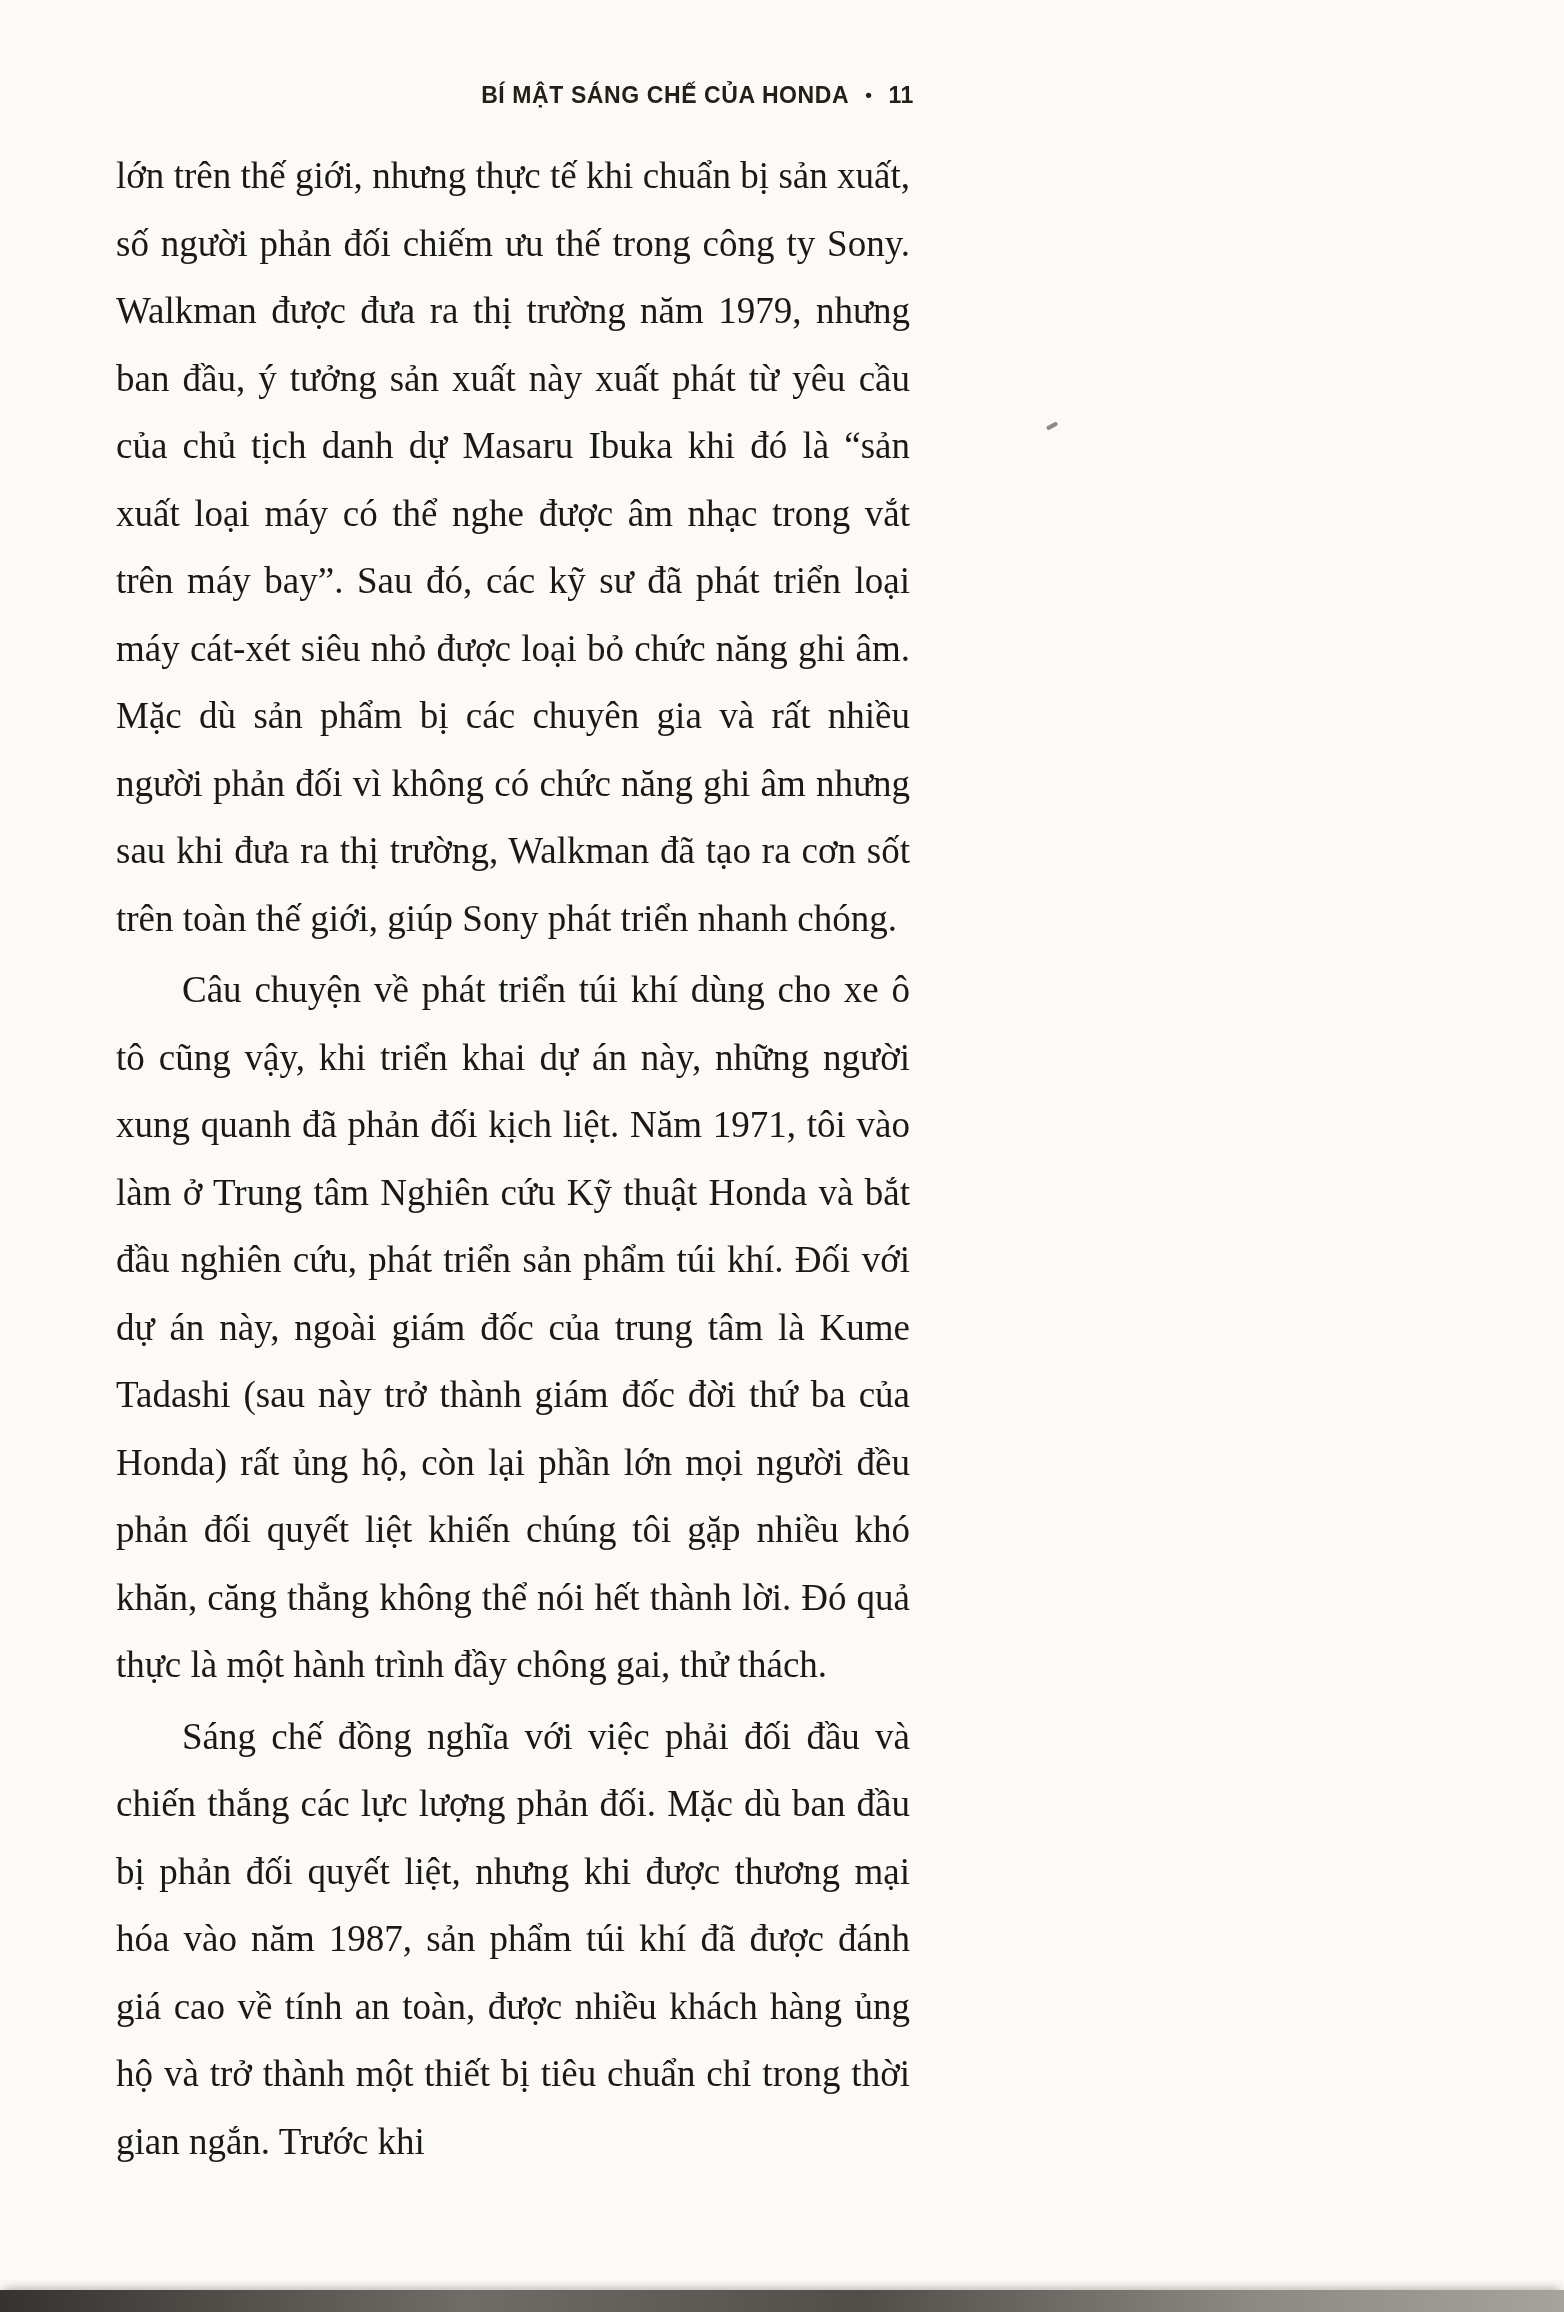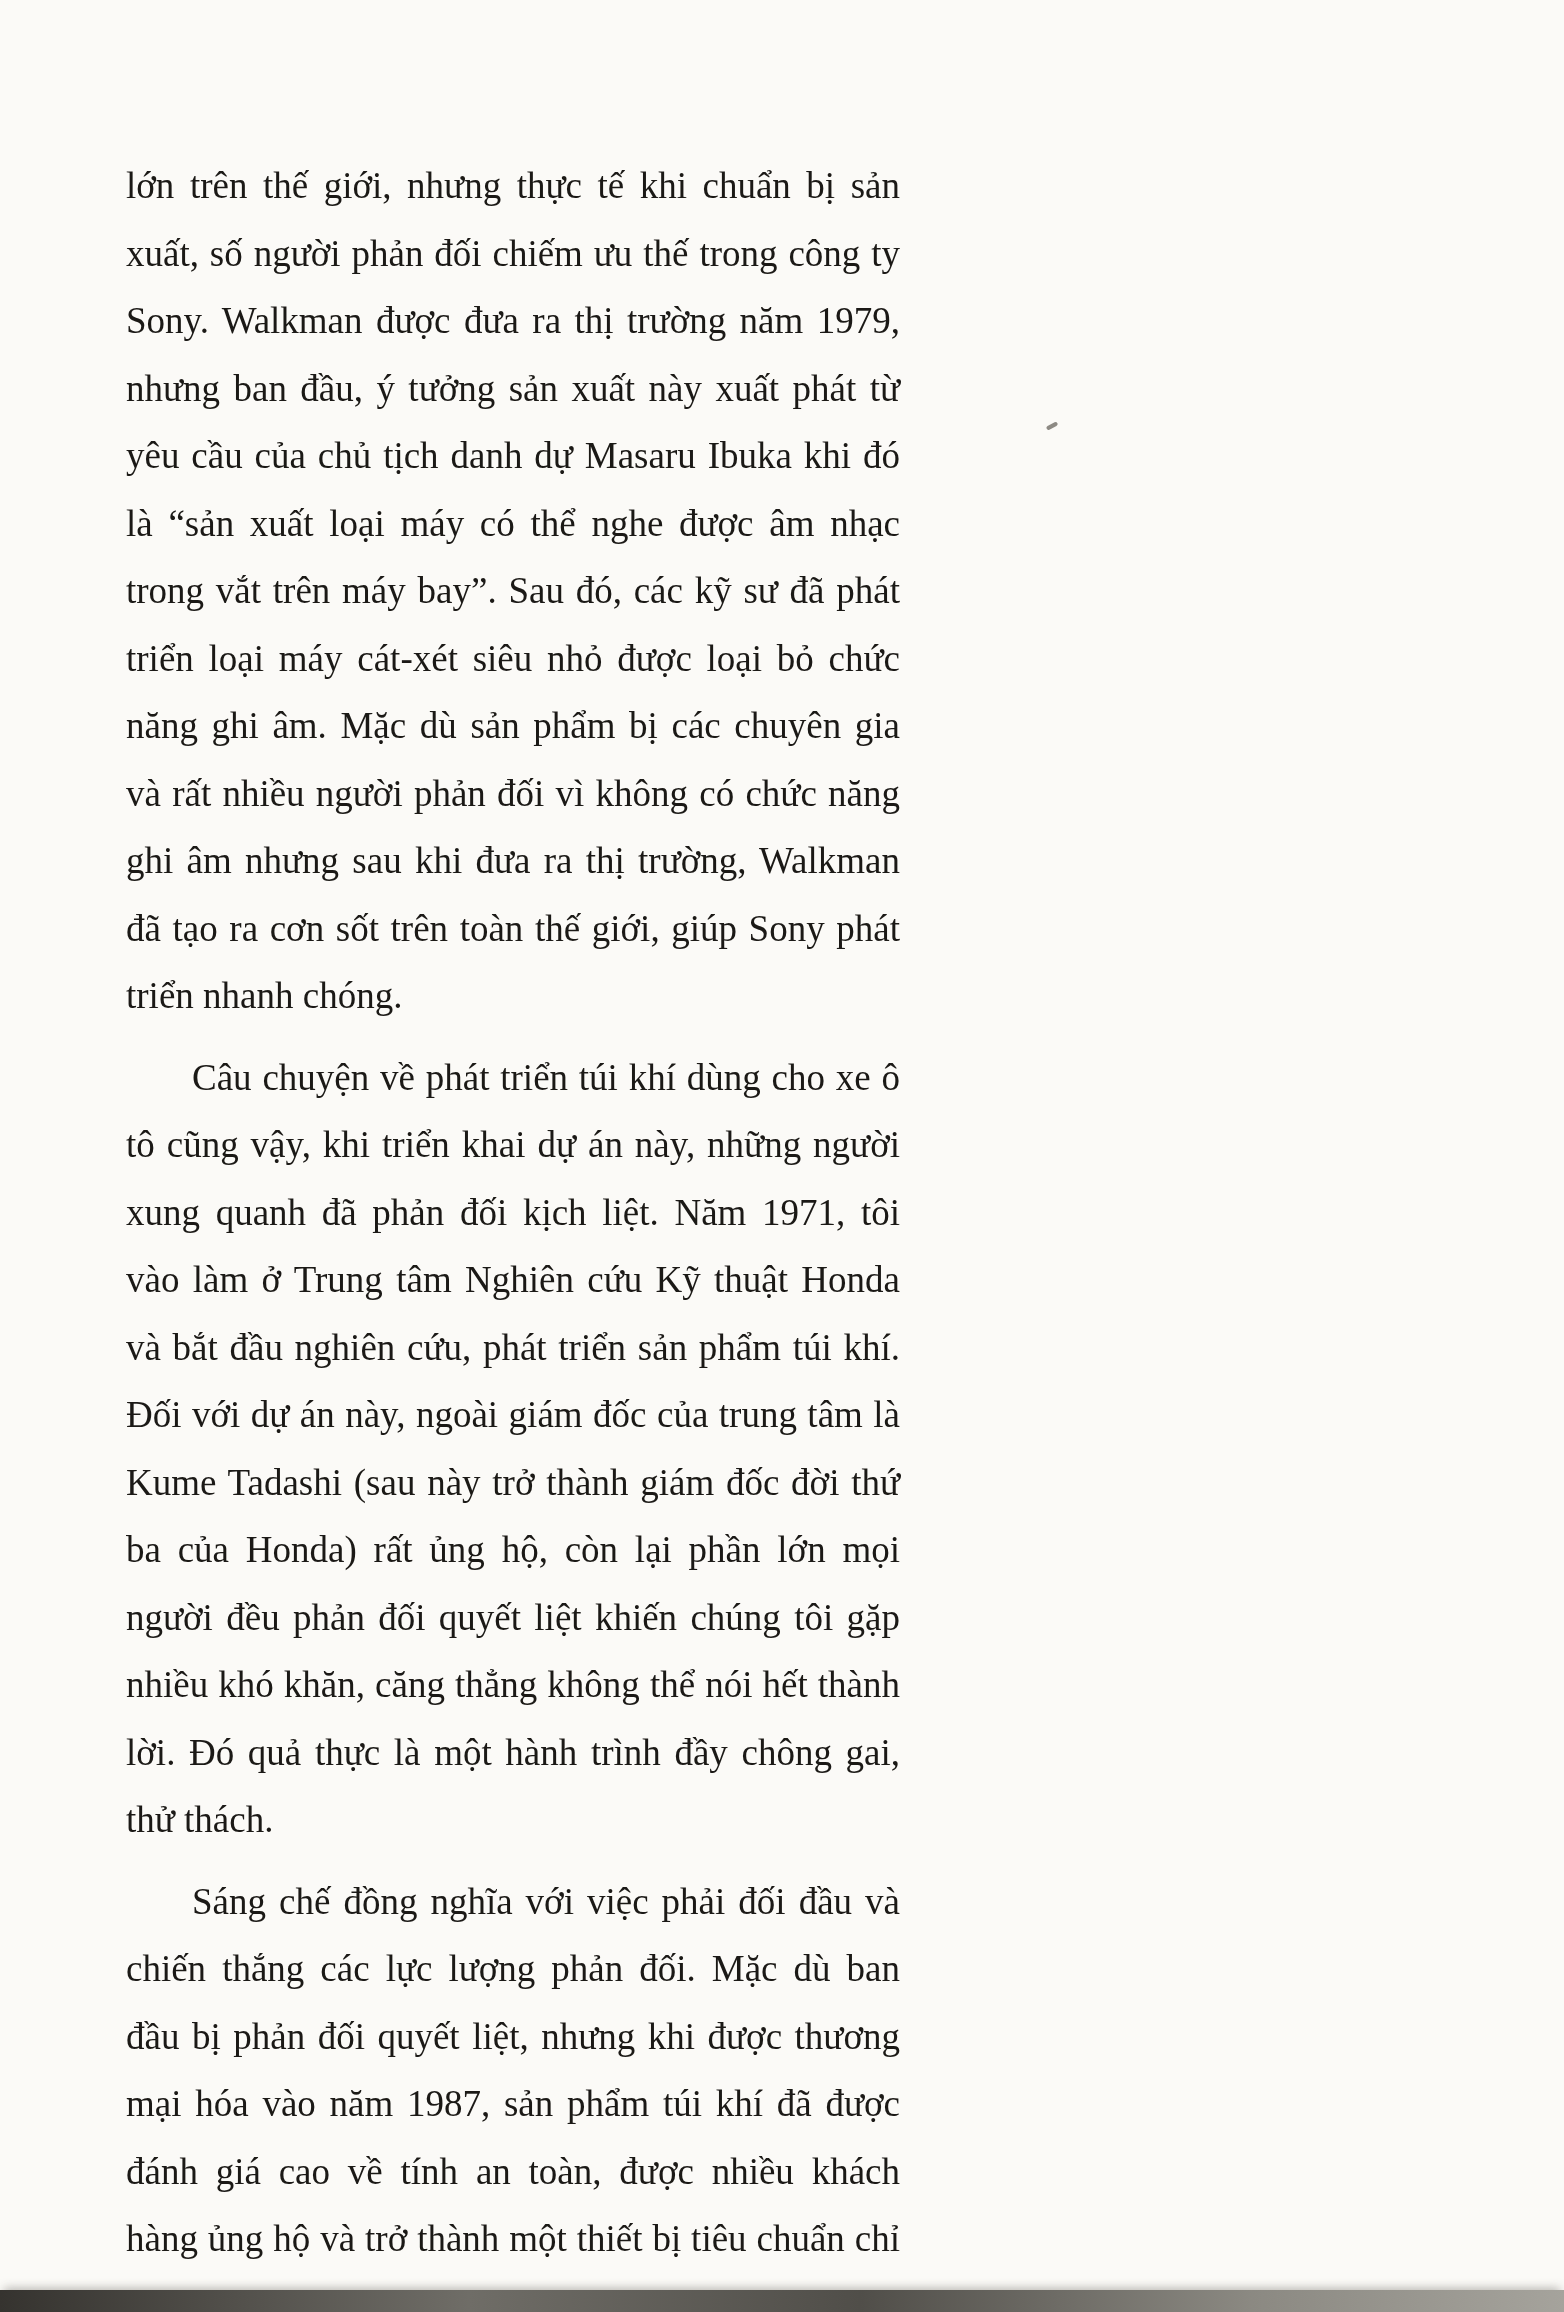--- a/index.html
+++ b/index.html
@@ -43,21 +43,21 @@
     position: absolute;
     top: 138px;
     left: 112px;
     width: 802px;
     font-size: 37px;
     line-height: 67.5px;
     text-align: justify;
     text-justify: inter-word;
   }
   .para {
-    margin: 14px;
+    margin: 4px;
     text-indent: 66px;
   }
   .para.no-indent {
     text-indent: 0;
   }
   .scan-speck {
     position: absolute;
     left: 1046px;
     top: 424px;
     width: 12px;
@@ -74,20 +74,23 @@
     height: 22px;
     background: linear-gradient(90deg, #35332f 0%, #6f6d67 30%, #504e49 55%, #8b8982 80%, #a5a39c 100%);
     box-shadow: 0 -6px 10px -4px rgba(60, 58, 52, 0.35);
   }
 </style>
 </head>
 <body>
 
 <div class="page">
 
+  <header class="running-head">
+    <span>BÍ MẬT SÁNG CHẾ CỦA HONDA</span><span class="sep">•</span><span>11</span>
+  </header>
 
   <main class="body-text">
     <p class="para no-indent">lớn trên thế giới, nhưng thực tế khi chuẩn bị sản xuất, số người phản đối chiếm ưu thế trong công ty Sony. Walkman được đưa ra thị trường năm 1979, nhưng ban đầu, ý tưởng sản xuất này xuất phát từ yêu cầu của chủ tịch danh dự Masaru Ibuka khi đó là “sản xuất loại máy có thể nghe được âm nhạc trong vắt trên máy bay”. Sau đó, các kỹ sư đã phát triển loại máy cát-xét siêu nhỏ được loại bỏ chức năng ghi âm. Mặc dù sản phẩm bị các chuyên gia và rất nhiều người phản đối vì không có chức năng ghi âm nhưng sau khi đưa ra thị trường, Walkman đã tạo ra cơn sốt trên toàn thế giới, giúp Sony phát triển nhanh chóng.</p>
     <p class="para">Câu chuyện về phát triển túi khí dùng cho xe ô tô cũng vậy, khi triển khai dự án này, những người xung quanh đã phản đối kịch liệt. Năm 1971, tôi vào làm ở Trung tâm Nghiên cứu Kỹ thuật Honda và bắt đầu nghiên cứu, phát triển sản phẩm túi khí. Đối với dự án này, ngoài giám đốc của trung tâm là Kume Tadashi (sau này trở thành giám đốc đời thứ ba của Honda) rất ủng hộ, còn lại phần lớn mọi người đều phản đối quyết liệt khiến chúng tôi gặp nhiều khó khăn, căng thẳng không thể nói hết thành lời. Đó quả thực là một hành trình đầy chông gai, thử thách.</p>
     <p class="para">Sáng chế đồng nghĩa với việc phải đối đầu và chiến thắng các lực lượng phản đối. Mặc dù ban đầu bị phản đối quyết liệt, nhưng khi được thương mại hóa vào năm 1987, sản phẩm túi khí đã được đánh giá cao về tính an toàn, được nhiều khách hàng ủng hộ và trở thành một thiết bị tiêu chuẩn chỉ trong thời gian ngắn. Trước khi</p>
   </main>
 
   <div class="scan-speck"></div>
 
   <div class="scan-edge"></div>

